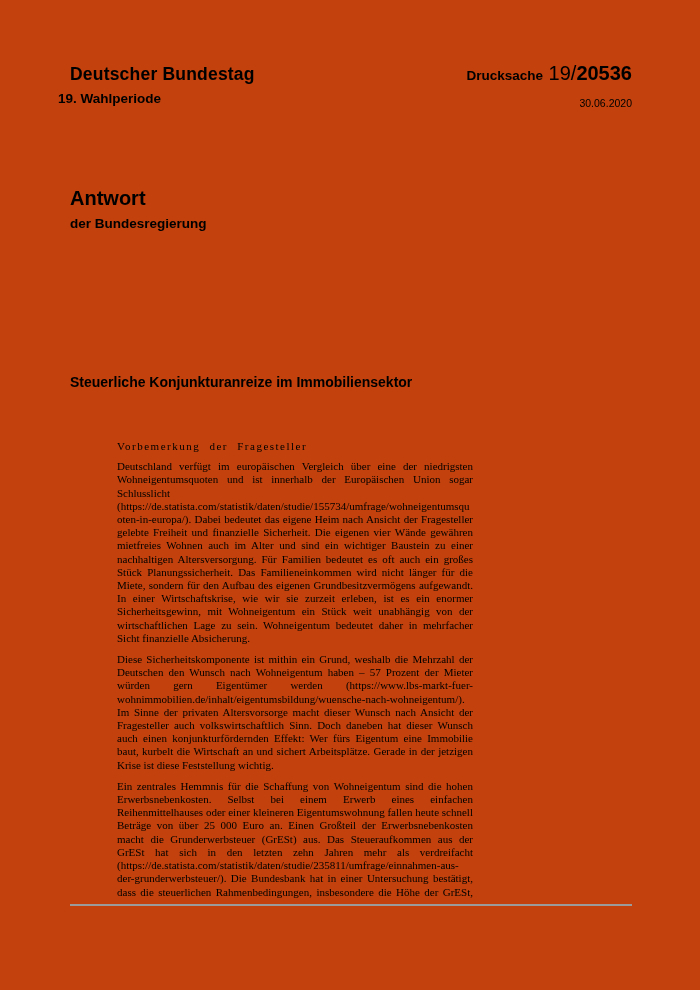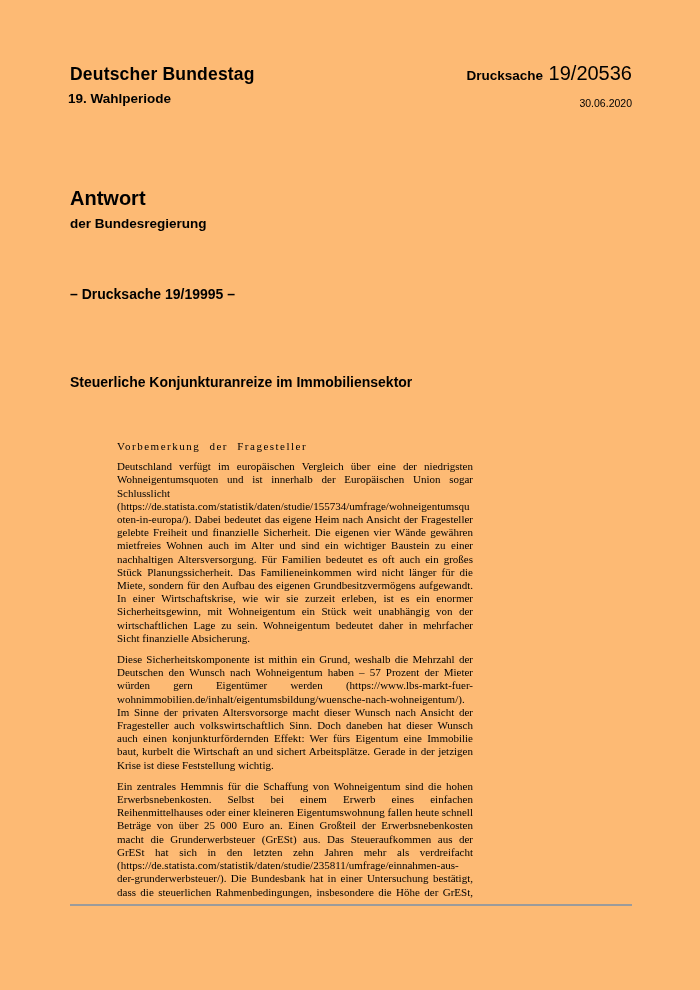--- a/index.html
+++ b/index.html
@@ -4,60 +4,60 @@
 <style>
   html, body {
     margin: 0;
     padding: 0;
     background: #ffffff;
   }
   .page {
     position: relative;
     width: 700px;
     height: 990px;
-    background: #fdba74;
+    background: #c2410c;
     color: #000000;
     font-family: "Liberation Sans", sans-serif;
     overflow: hidden;
   }
 
   
   .institution {
     position: absolute;
     left: 70px;
     top: 64px;
     font-size: 17.5px;
     font-weight: bold;
     line-height: 20px;
     letter-spacing: 0.2px;
   }
   .period {
     position: absolute;
-    left: 68px;
+    left: 58px;
     top: 91px;
     font-size: 13.5px;
     font-weight: bold;
     line-height: 16px;
   }
   .doc-line {
     position: absolute;
     right: 68px;
     top: 61px;
     font-size: 20px;
     line-height: 24px;
     white-space: nowrap;
     text-align: right;
   }
   .doc-label {
     font-size: 13.5px;
     font-weight: bold;
     text-align: right;
   }
   .doc-prefix { font-weight: normal; }
-  .doc-num { font-weight: normal; text-align: right; }
+  .doc-num { font-weight: bold; text-align: right; }
   .doc-date {
     position: absolute;
     right: 68px;
     top: 97px;
     font-size: 10.5px;
     line-height: 13px;
   }
 
   
   .answer-heading {
@@ -152,21 +152,20 @@
 
   <div class="institution">Deutscher Bundestag</div>
   <div class="period">19. Wahlperiode</div>
   <div class="doc-line"><span class="doc-label">Drucksache</span><span> </span><span class="doc-prefix">19/</span><span class="doc-num">20536</span></div>
   <div class="doc-date">30.06.2020</div>
 
   <div class="answer-heading">Antwort</div>
   <div class="answer-sub">der Bundesregierung</div>
 
   <div class="request-block">
-    <div>– Drucksache 19/19995 –</div>
   </div>
 
   <div class="subject-line">Steuerliche Konjunkturanreize im Immobiliensektor</div>
 
   <div class="body-block">
     <div class="section-heading">Vorbemerkung der Fragesteller</div>
     <p>Deutschland verfügt im europäischen Vergleich über eine der niedrigsten Wohneigentumsquoten und ist innerhalb der Europäischen Union sogar Schlusslicht (https://de.statista.com/statistik/daten/studie/155734/umfrage/wohneigentumsquoten-in-europa/). Dabei bedeutet das eigene Heim nach Ansicht der Fragesteller gelebte Freiheit und finanzielle Sicherheit. Die eigenen vier Wände gewähren mietfreies Wohnen auch im Alter und sind ein wichtiger Baustein zu einer nachhaltigen Altersversorgung. Für Familien bedeutet es oft auch ein großes Stück Planungssicherheit. Das Familieneinkommen wird nicht länger für die Miete, sondern für den Aufbau des eigenen Grundbesitzvermögens aufgewandt. In einer Wirtschaftskrise, wie wir sie zurzeit erleben, ist es ein enormer Sicherheitsgewinn, mit Wohneigentum ein Stück weit unabhängig von der wirtschaftlichen Lage zu sein. Wohneigentum bedeutet daher in mehrfacher Sicht finanzielle Absicherung.</p>
     <p>Diese Sicherheitskomponente ist mithin ein Grund, weshalb die Mehrzahl der Deutschen den Wunsch nach Wohneigentum haben – 57 Prozent der Mieter würden gern Eigentümer werden (https://www.lbs-markt-fuer-wohnimmobilien.de/inhalt/eigentumsbildung/wuensche-nach-wohneigentum/). Im Sinne der privaten Altersvorsorge macht dieser Wunsch nach Ansicht der Fragesteller auch volkswirtschaftlich Sinn. Doch daneben hat dieser Wunsch auch einen konjunkturfördernden Effekt: Wer fürs Eigentum eine Immobilie baut, kurbelt die Wirtschaft an und sichert Arbeitsplätze. Gerade in der jetzigen Krise ist diese Feststellung wichtig.</p>
     <p>Ein zentrales Hemmnis für die Schaffung von Wohneigentum sind die hohen Erwerbsnebenkosten. Selbst bei einem Erwerb eines einfachen Reihenmittelhauses oder einer kleineren Eigentumswohnung fallen heute schnell Beträge von über 25 000 Euro an. Einen Großteil der Erwerbsnebenkosten macht die Grunderwerbsteuer (GrESt) aus. Das Steueraufkommen aus der GrESt hat sich in den letzten zehn Jahren mehr als verdreifacht (https://de.statista.com/statistik/daten/studie/235811/umfrage/einnahmen-aus-der-grunderwerbsteuer/). Die Bundesbank hat in einer Untersuchung bestätigt, dass die steuerlichen Rahmenbedingungen, insbesondere die Höhe der GrESt, einen signifikanten Einfluss auf die Wohneigentumsquote haben (https://www.bundesbank.de/de/publikationen/forschung/research-brief/2020-30-wohneigentumsquote-82</p>
   </div>

